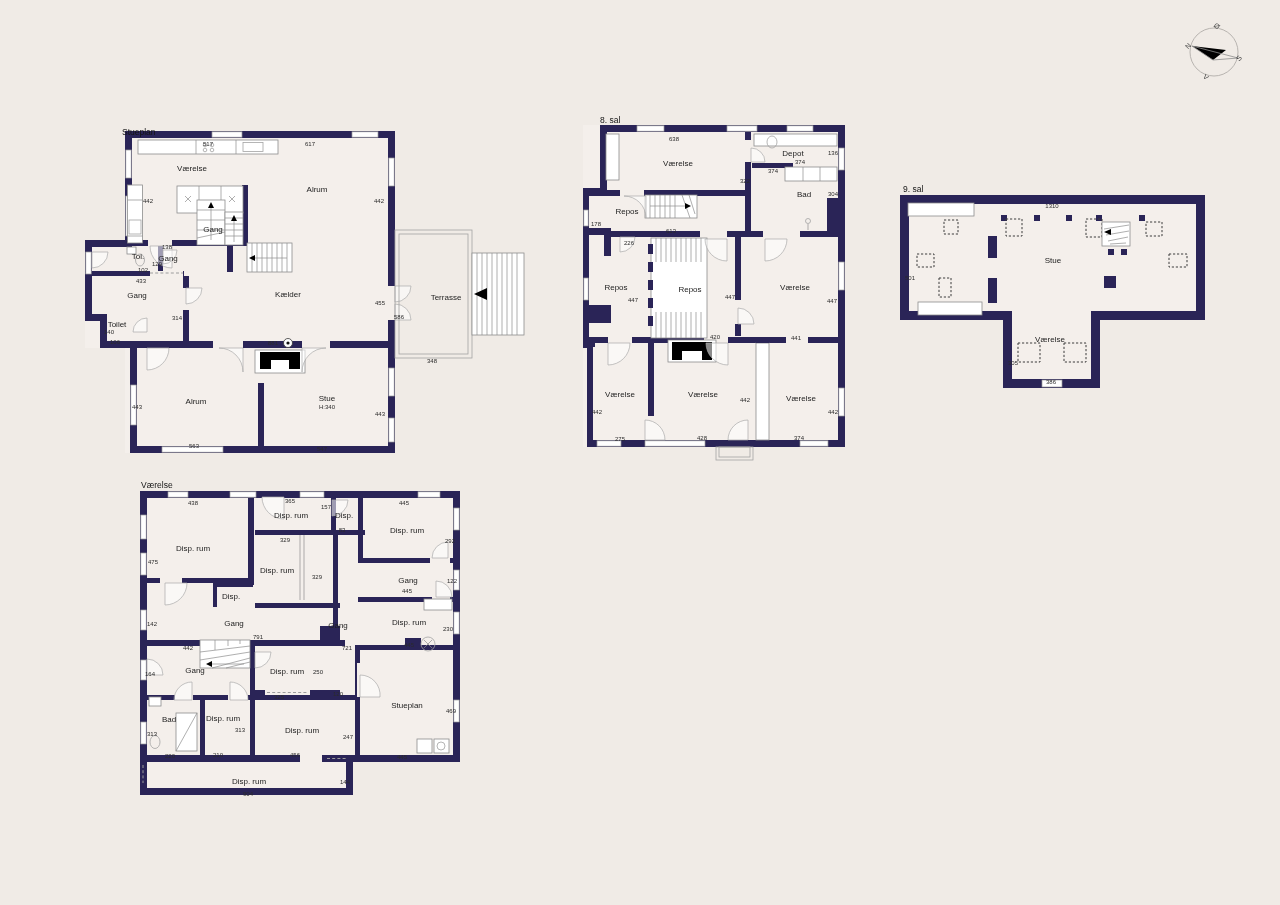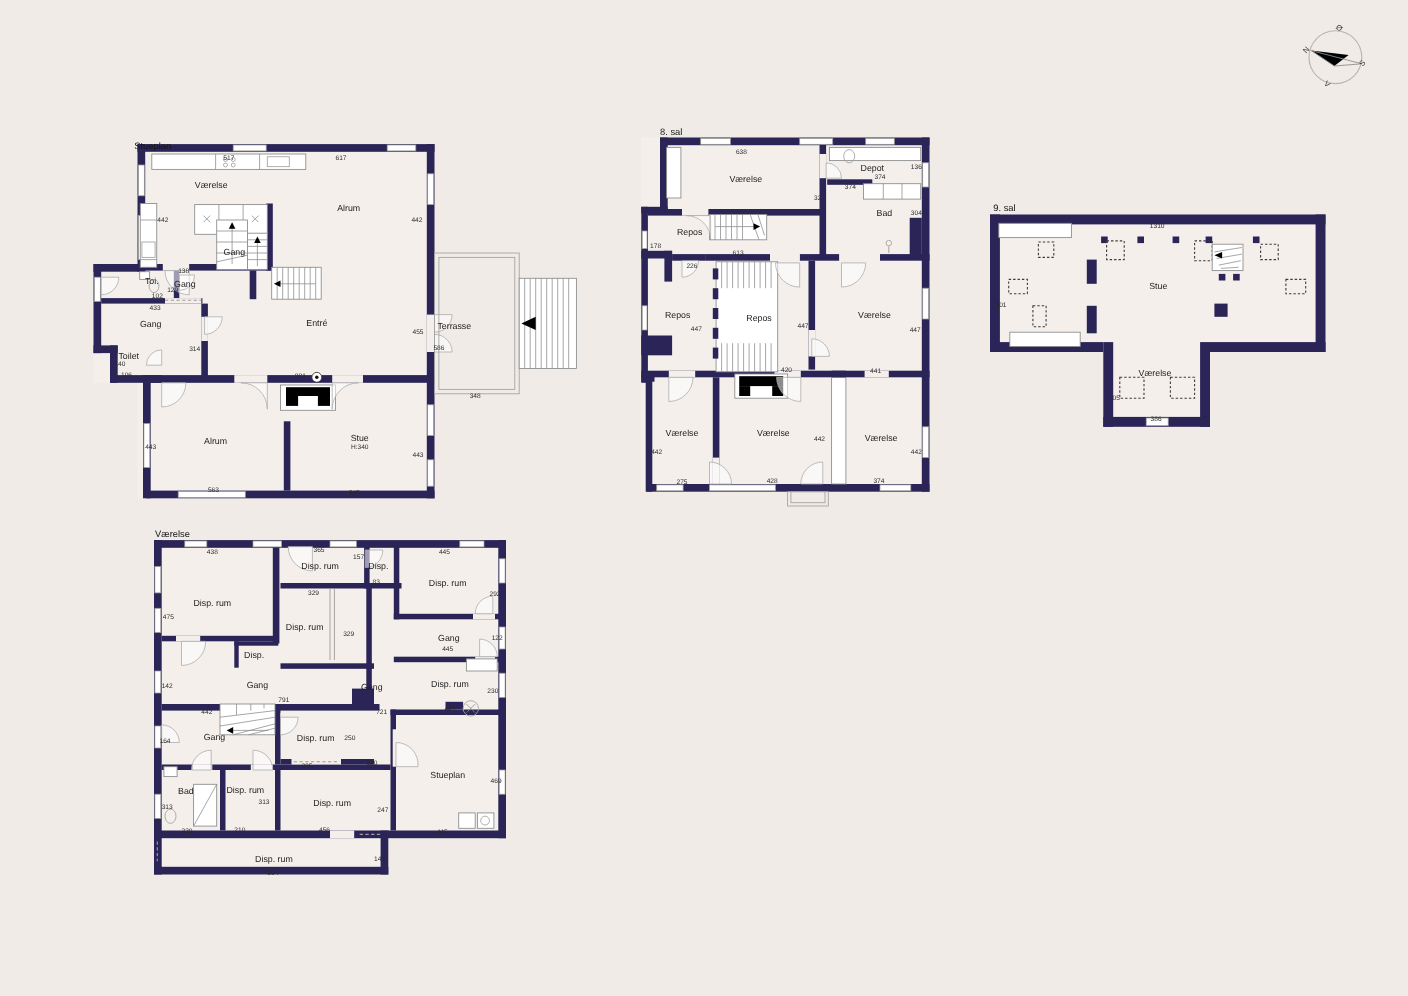--- a/index.html
+++ b/index.html
@@ -372,22 +372,22 @@
 
 <div class="labels">
     <div class="plan-title" style="left: 122px; top: 132px;">Stueplan</div>
     <div class="room-label" style="left: 192px; top: 168px;">Værelse</div>
     <div class="room-label" style="left: 317px; top: 189px;">Alrum</div>
     <div class="room-label" style="left: 213px; top: 229px;">Gang</div>
     <div class="room-label" style="left: 168px; top: 258px;">Gang</div>
     <div class="room-label" style="left: 138px; top: 256px;">Toi.</div>
     <div class="room-label" style="left: 137px; top: 295px;">Gang</div>
     <div class="room-label" style="left: 117px; top: 324px;">Toilet</div>
-    <div class="room-label" style="left: 288px; top: 294px;">Entré</div>
-    <div class="room-label" style="left: 413px; top: 297px;">Terrasse</div>
+    <div class="room-label" style="left: 288px; top: 294px;">Kælder</div>
+    <div class="room-label" style="left: 446px; top: 297px;">Terrasse</div>
     <div class="room-label" style="left: 196px; top: 401px;">Alrum</div>
     <div class="room-label" style="left: 327px; top: 398px;">Stue</div>
     <div class="dim-label" style="left: 208px; top: 144px;">517</div>
     <div class="dim-label" style="left: 310px; top: 144px;">617</div>
     <div class="dim-label" style="left: 148px; top: 201px;">442</div>
     <div class="dim-label" style="left: 379px; top: 201px;">442</div>
     <div class="dim-label" style="left: 167px; top: 247px;">138</div>
     <div class="dim-label" style="left: 157px; top: 264px;">129</div>
     <div class="dim-label" style="left: 143px; top: 270px;">102</div>
     <div class="dim-label" style="left: 141px; top: 281px;">433</div>

